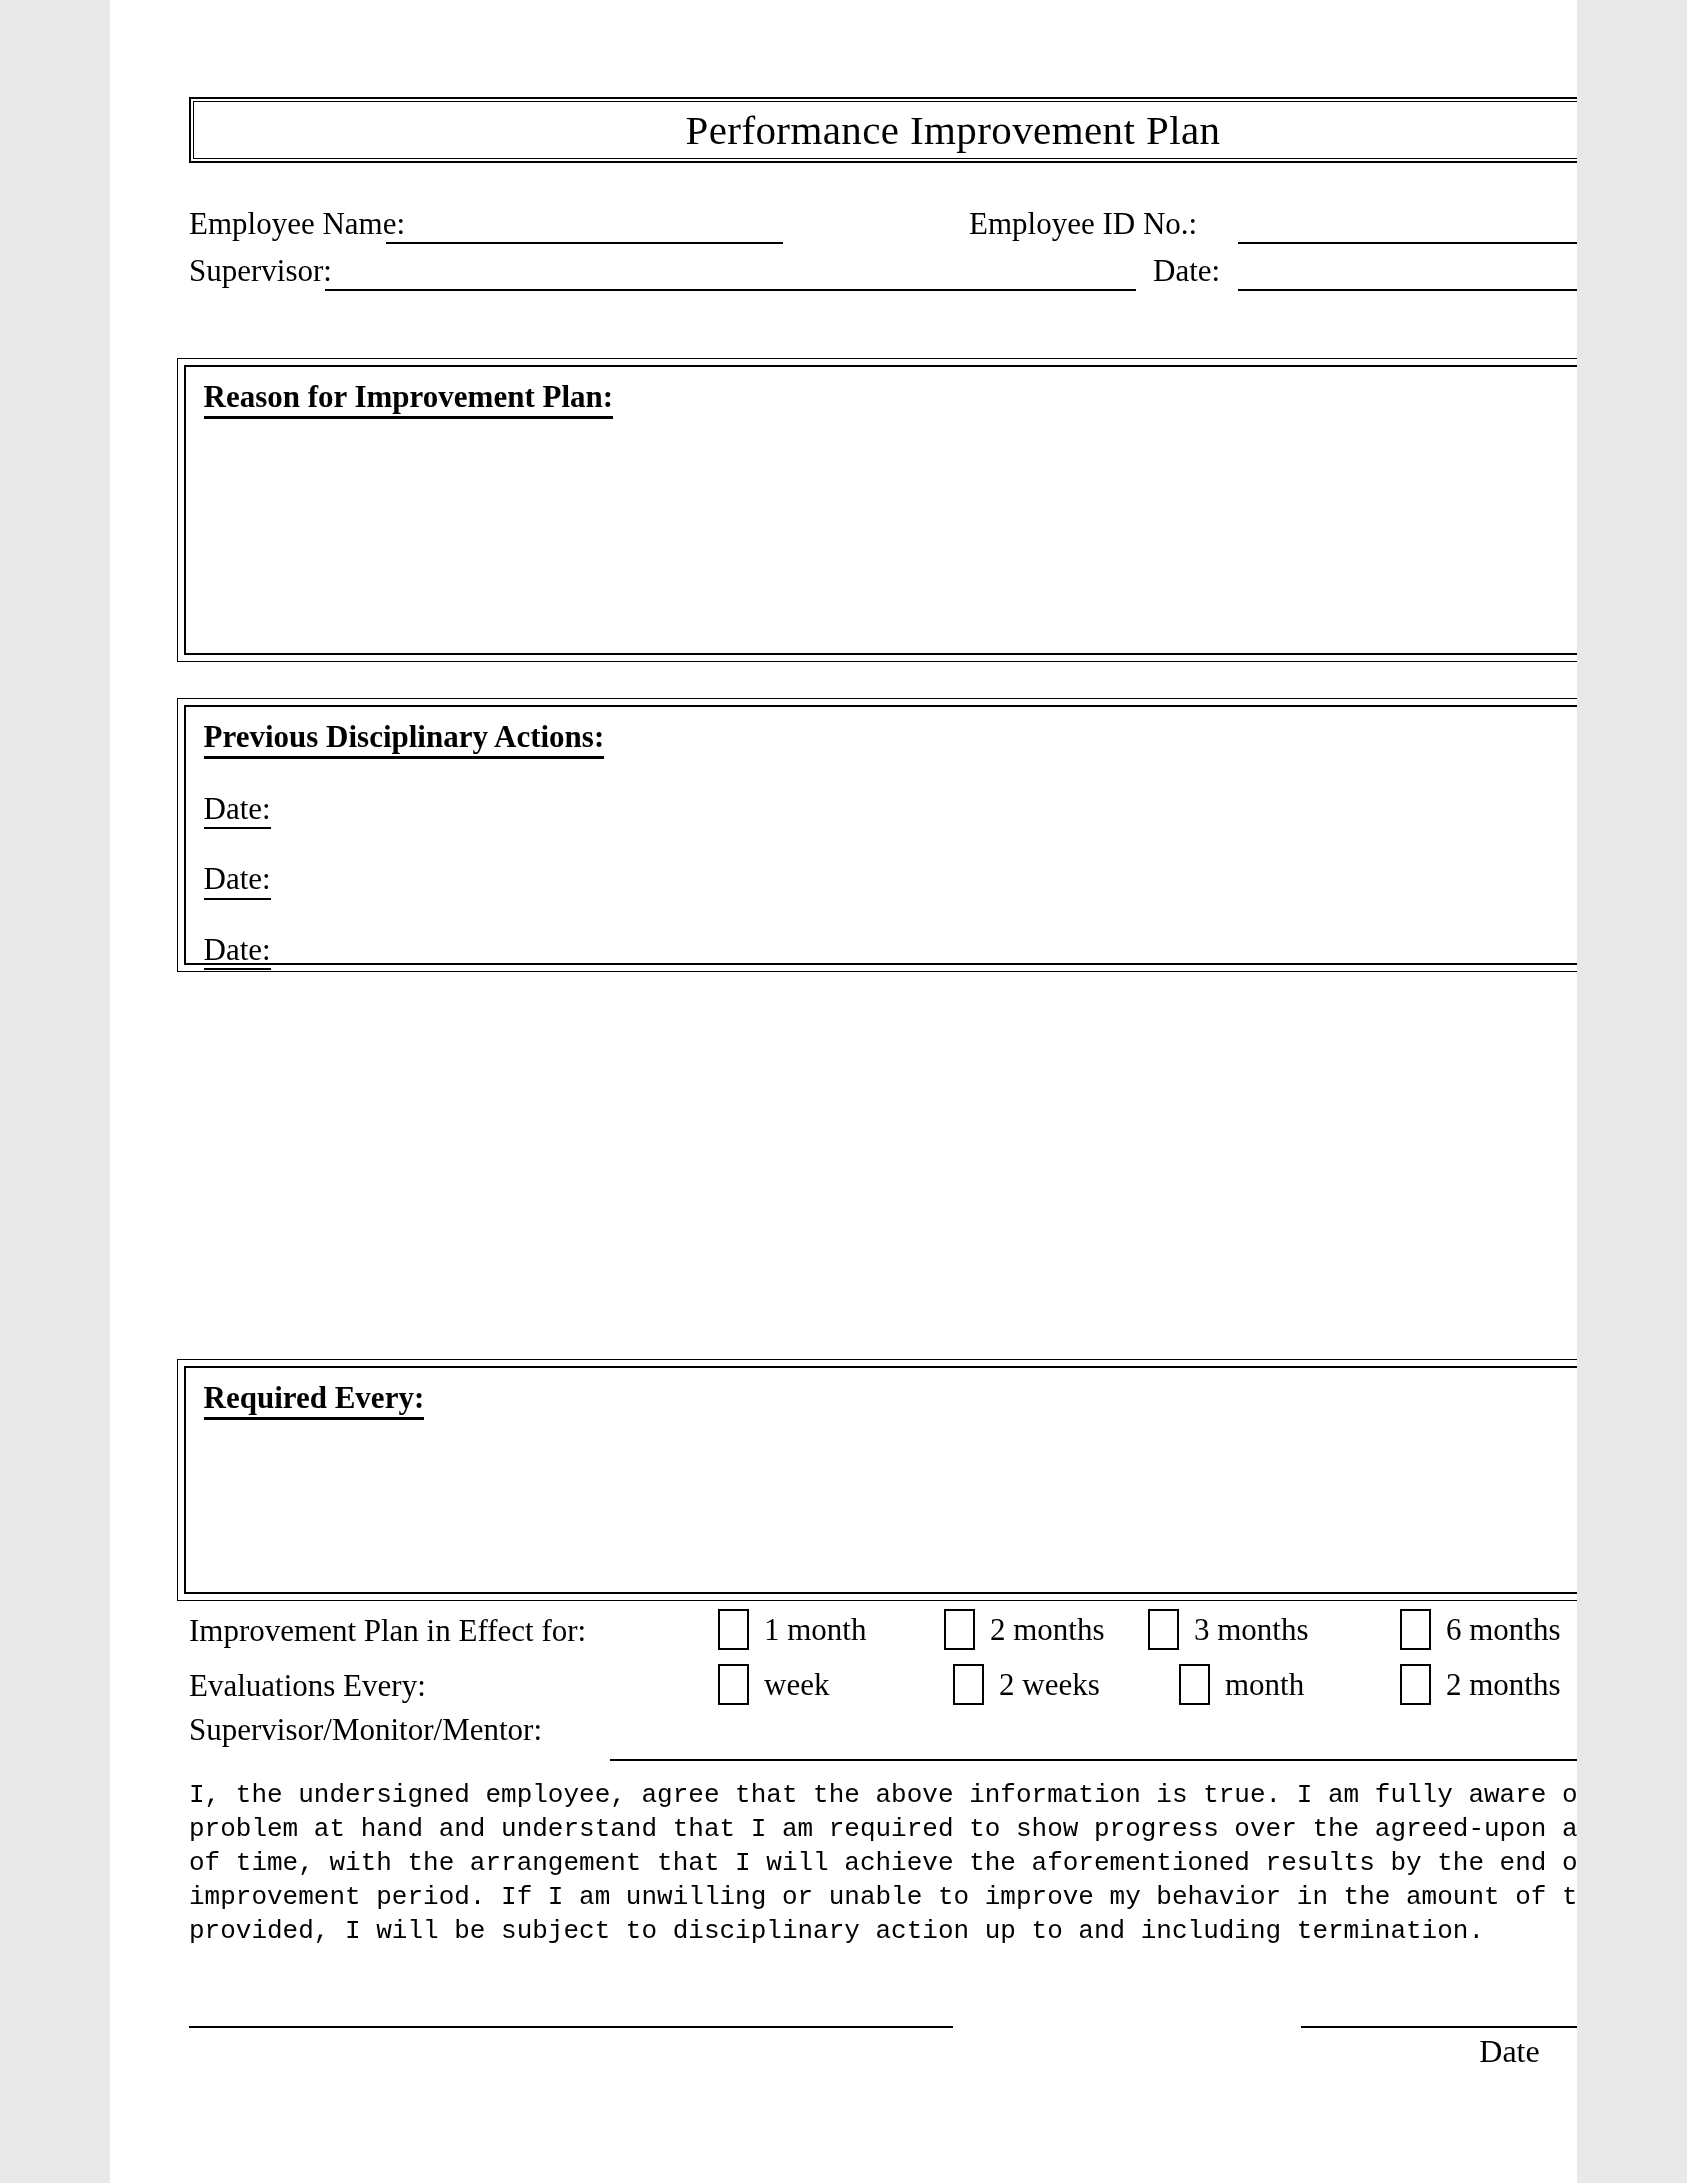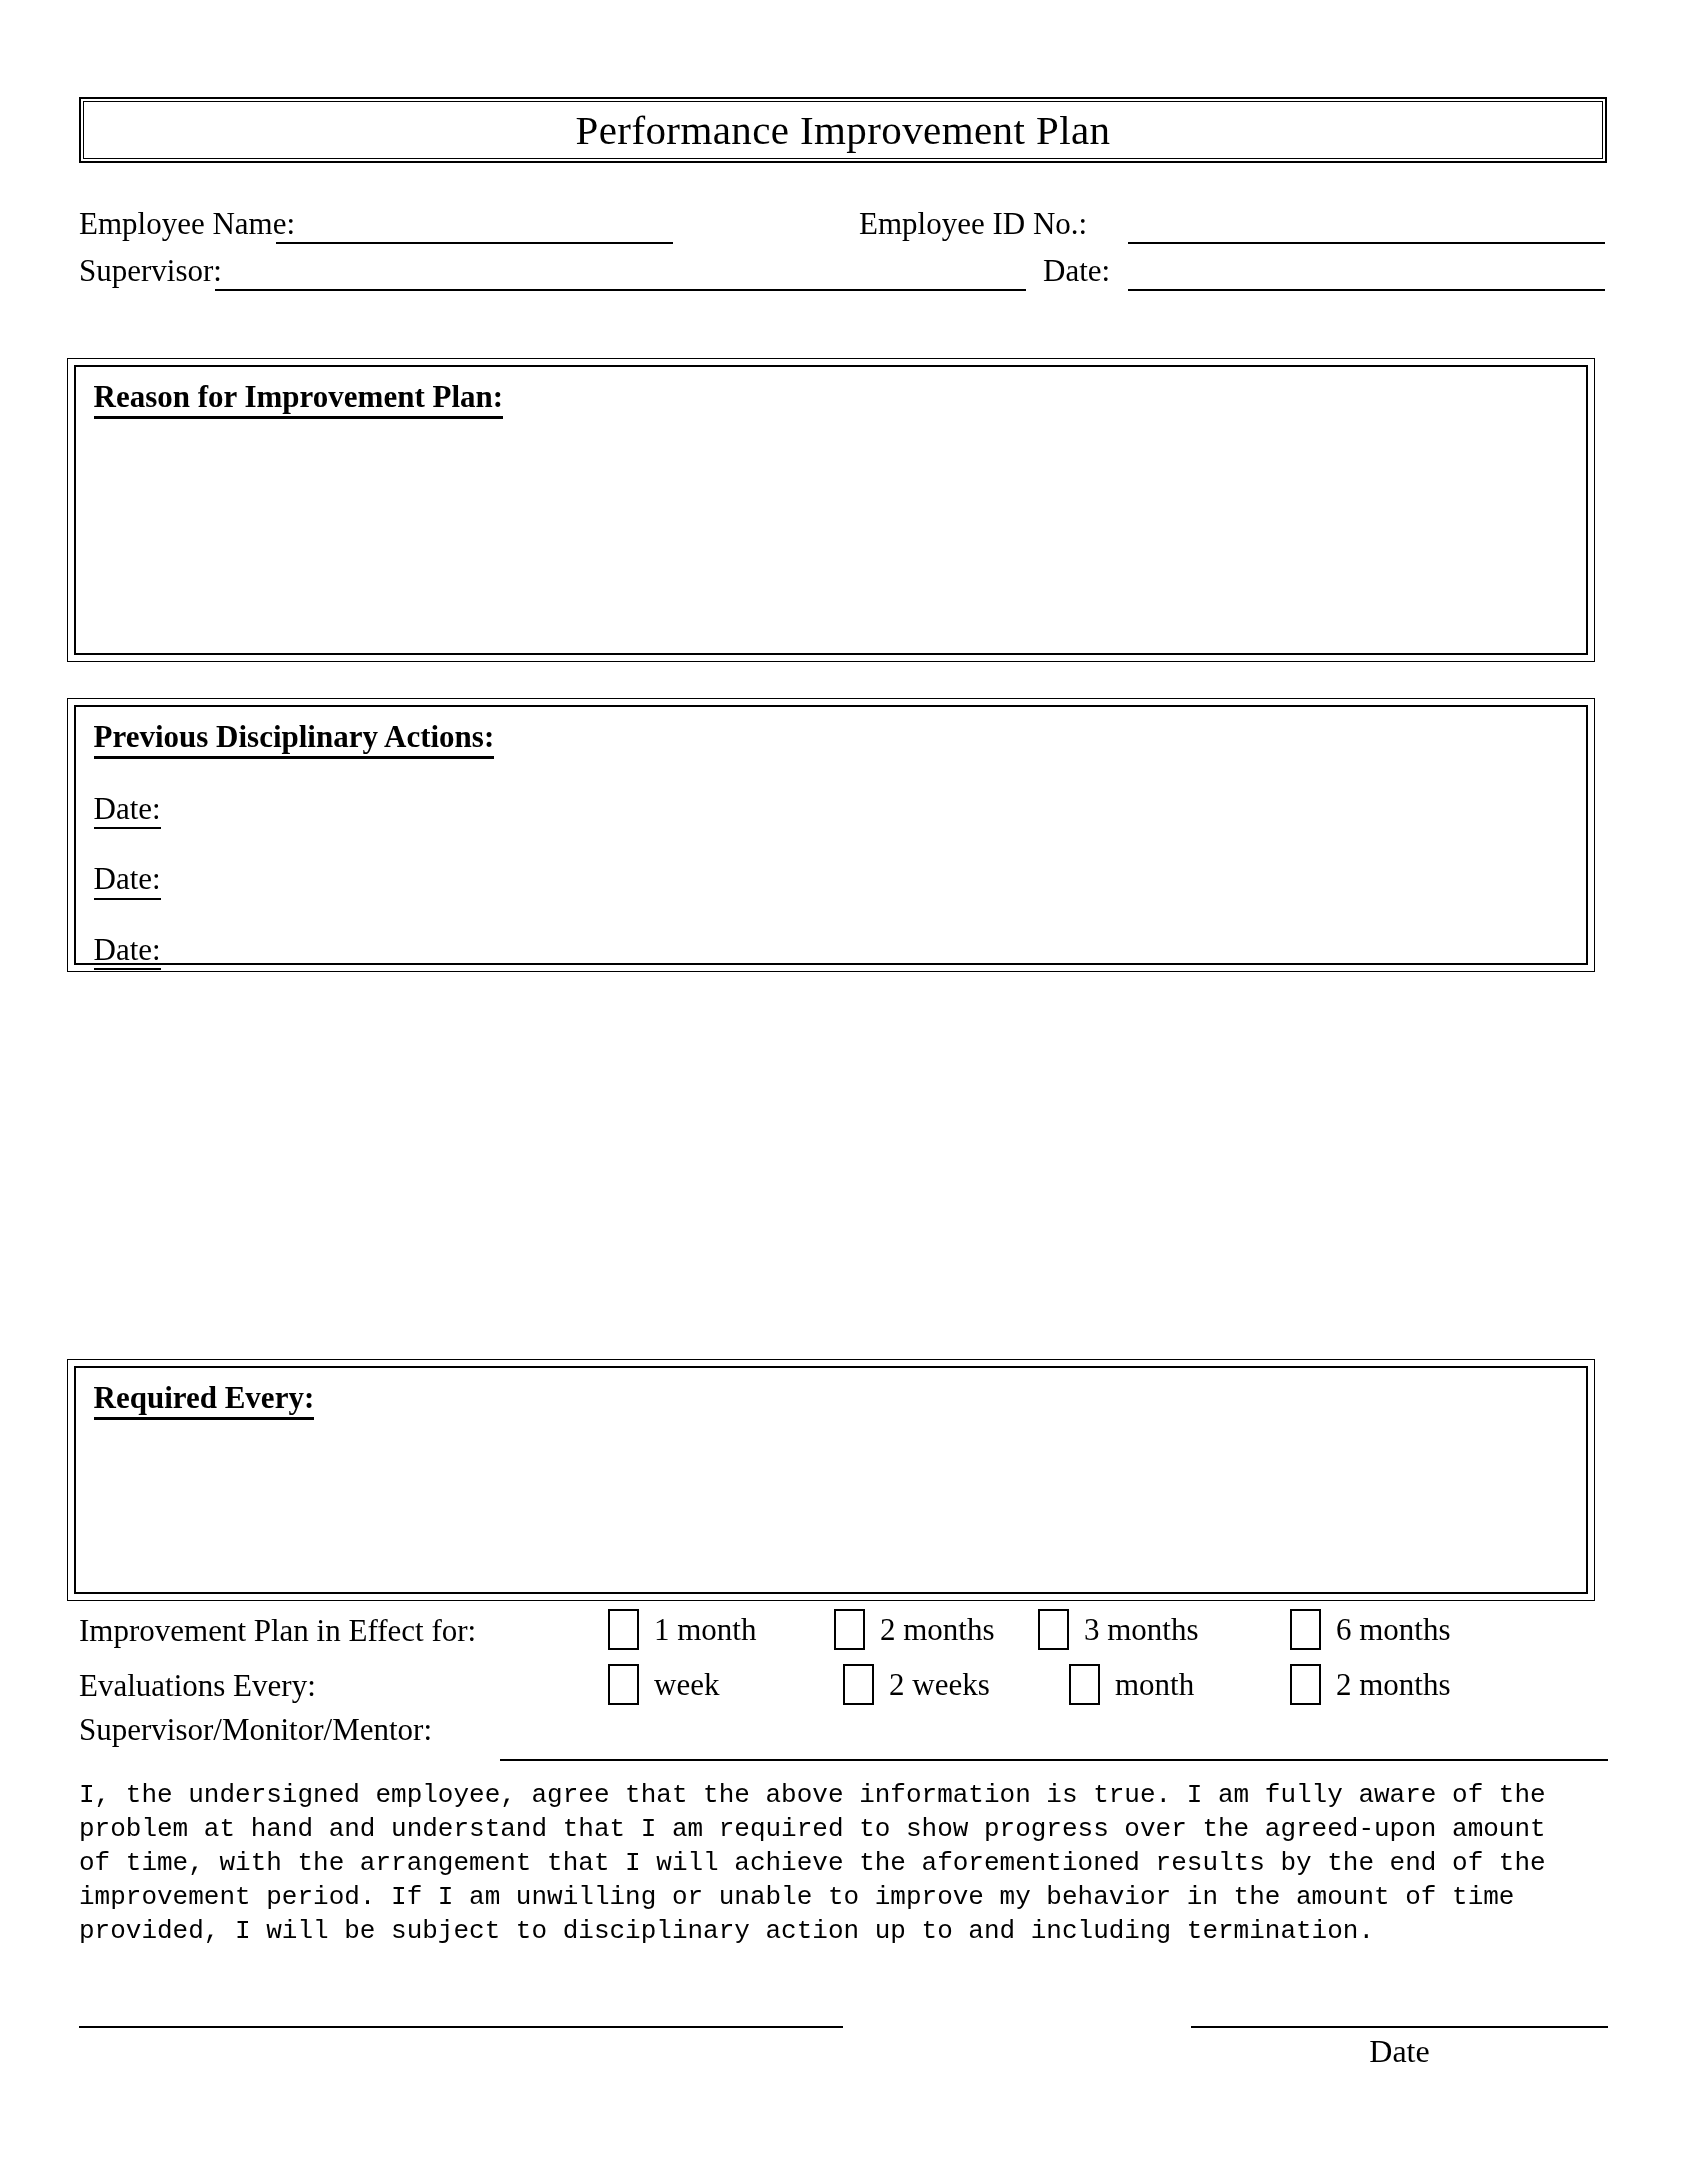--- a/index.html
+++ b/index.html
@@ -1,20 +1,20 @@
 <!DOCTYPE html>
 <html style="font-size:14px"><head>
 <meta charset="utf-8">
 <style>
   * { margin:0; padding:0; box-sizing:border-box; }
   html, body { background:#e9e9e9; }
   body { font-family:"Liberation Serif","DejaVu Serif",serif; color:#000; }
   .page {
     position:relative;
-    width:1687px; height:2184px;
+    width:1467px; height:2184px;
     margin:0 auto;
     background:#ffffff;
     overflow:hidden;
   }
   .abs { position:absolute; }
 
   
   .title-box {
     left:79px; top:97px; width:1528px; height:66px;
     border:2.6px solid #000; padding:1.7px;

